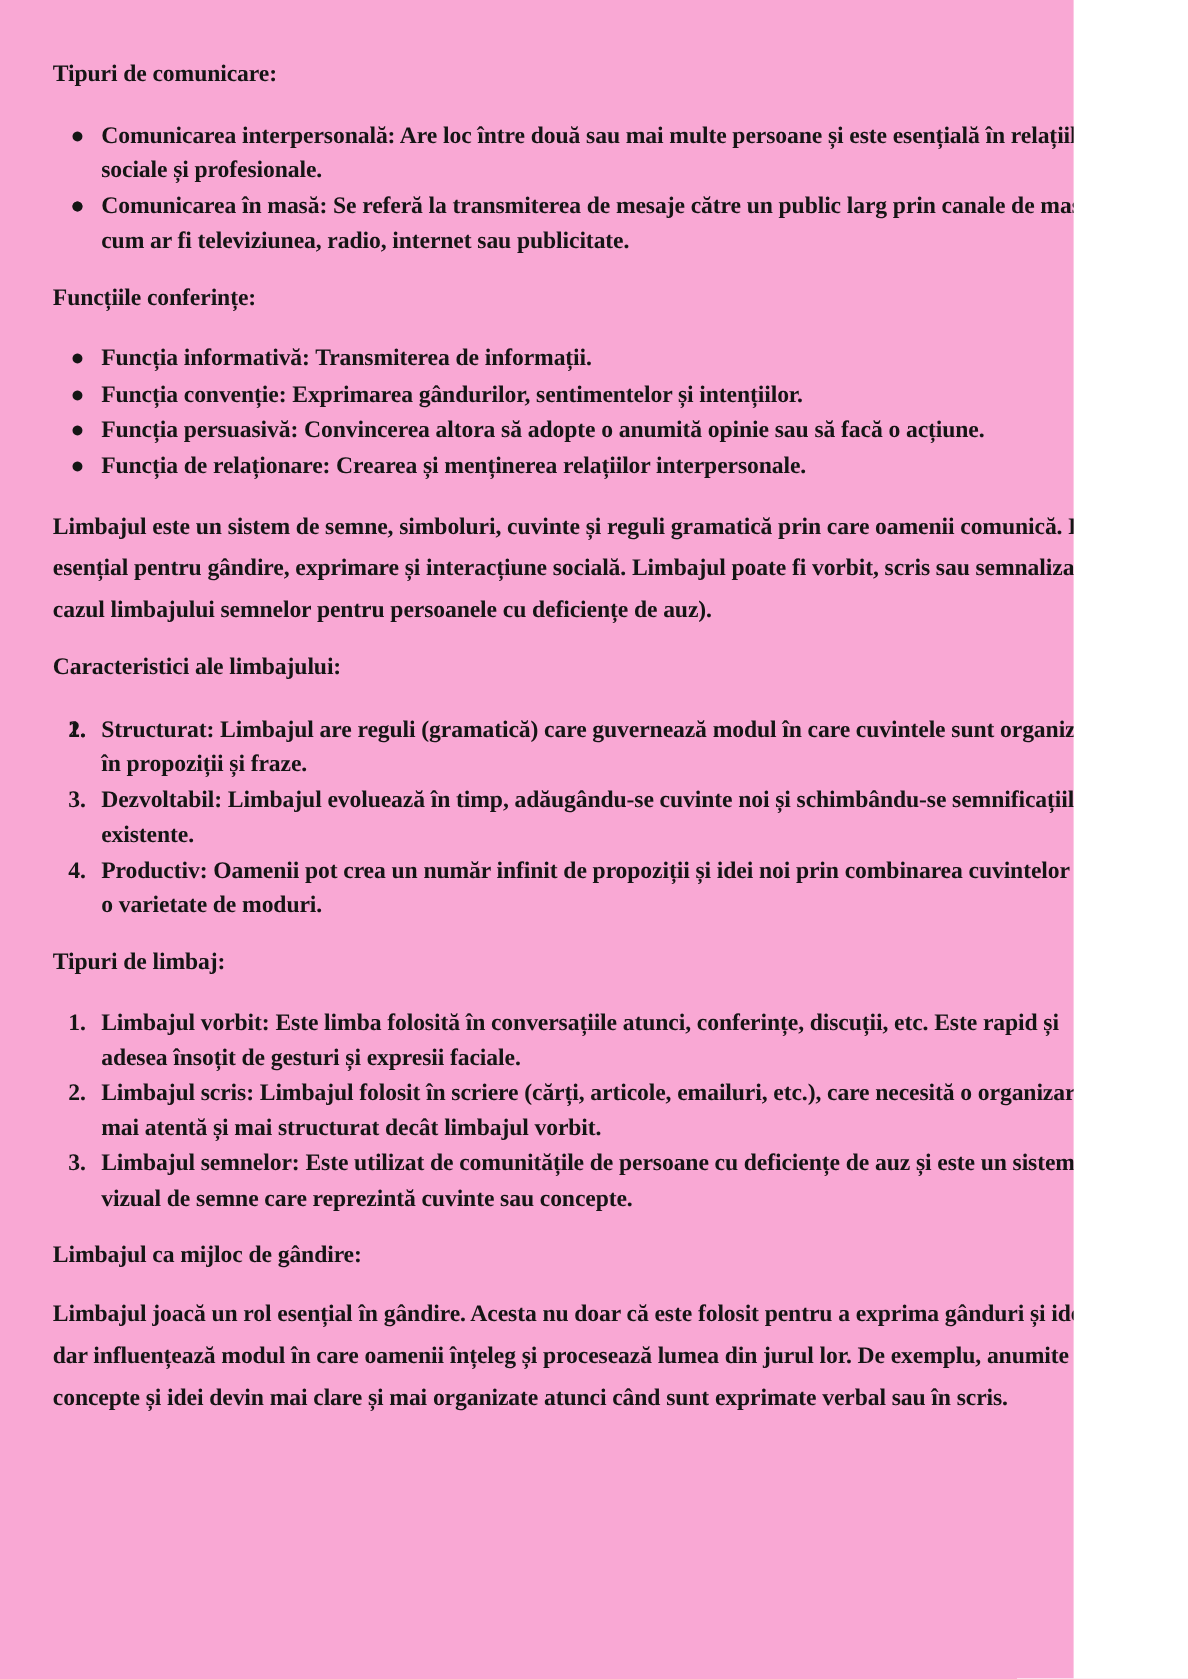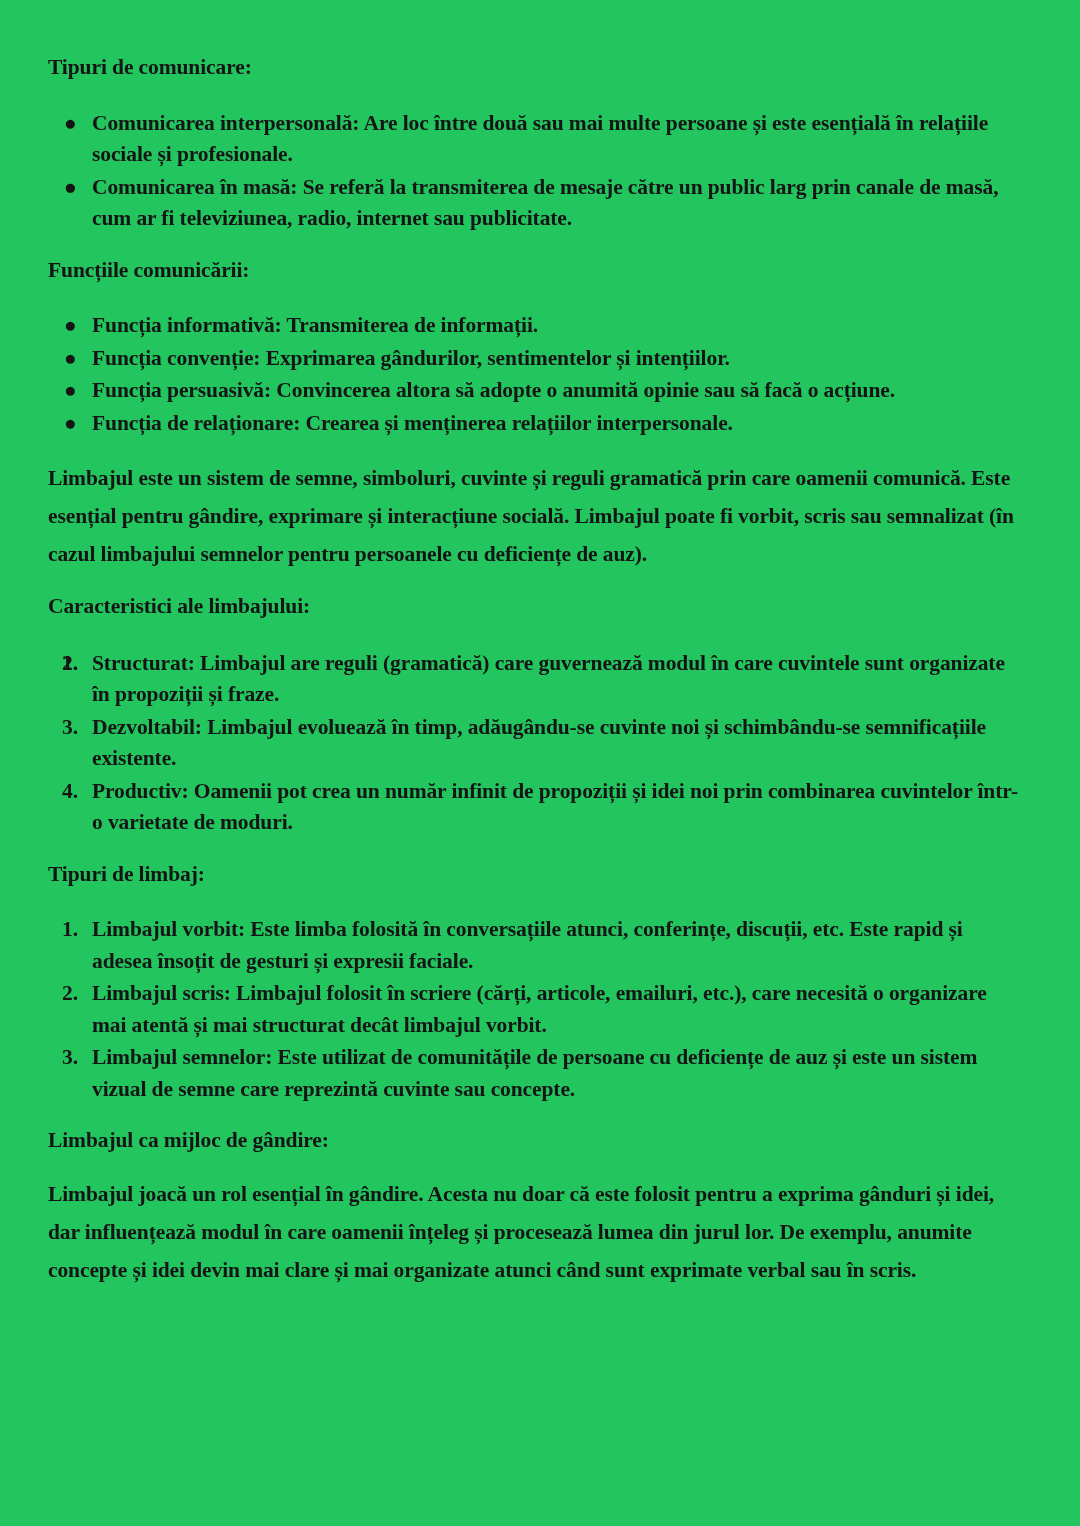--- a/index.html
+++ b/index.html
@@ -1,23 +1,23 @@
 <!DOCTYPE html>
 <html><head>
 <meta charset="utf-8">
 <style>
   html, body {
     margin: 0;
     padding: 0;
     background: #ffffff;
   }
   .page {
-    width: 1080px;
+    width: 976px;
     height: 1526px;
-    background: #22c55e;
+    background: #f9a8d4;
     position: relative;
     box-sizing: border-box;
     padding: 52px 58px 0 48px;
     font-family: "Liberation Serif", "DejaVu Serif", serif;
     color: #151515;
     overflow: hidden;
   }
   .doc {
     width: 975px;
   }
@@ -93,21 +93,21 @@
       </li>
       <li>
         <span class="marker">●</span>
       </li>
       <li>
         <span class="marker">●</span>
         <span>Comunicarea în masă: Se referă la transmiterea de mesaje către un public larg prin canale de masă, cum ar fi televiziunea, radio, internet sau publicitate.</span>
       </li>
     </ul>
 
-    <p class="lead">Funcțiile comunicării:</p>
+    <p class="lead">Funcțiile conferințe:</p>
 
     <div class="spacer-sm"></div>
 
     <ul class="bullets">
       <li>
         <span class="marker">●</span>
         <span>Funcția informativă: Transmiterea de informații.</span>
       </li>
       <li>
         <span class="marker">●</span>

